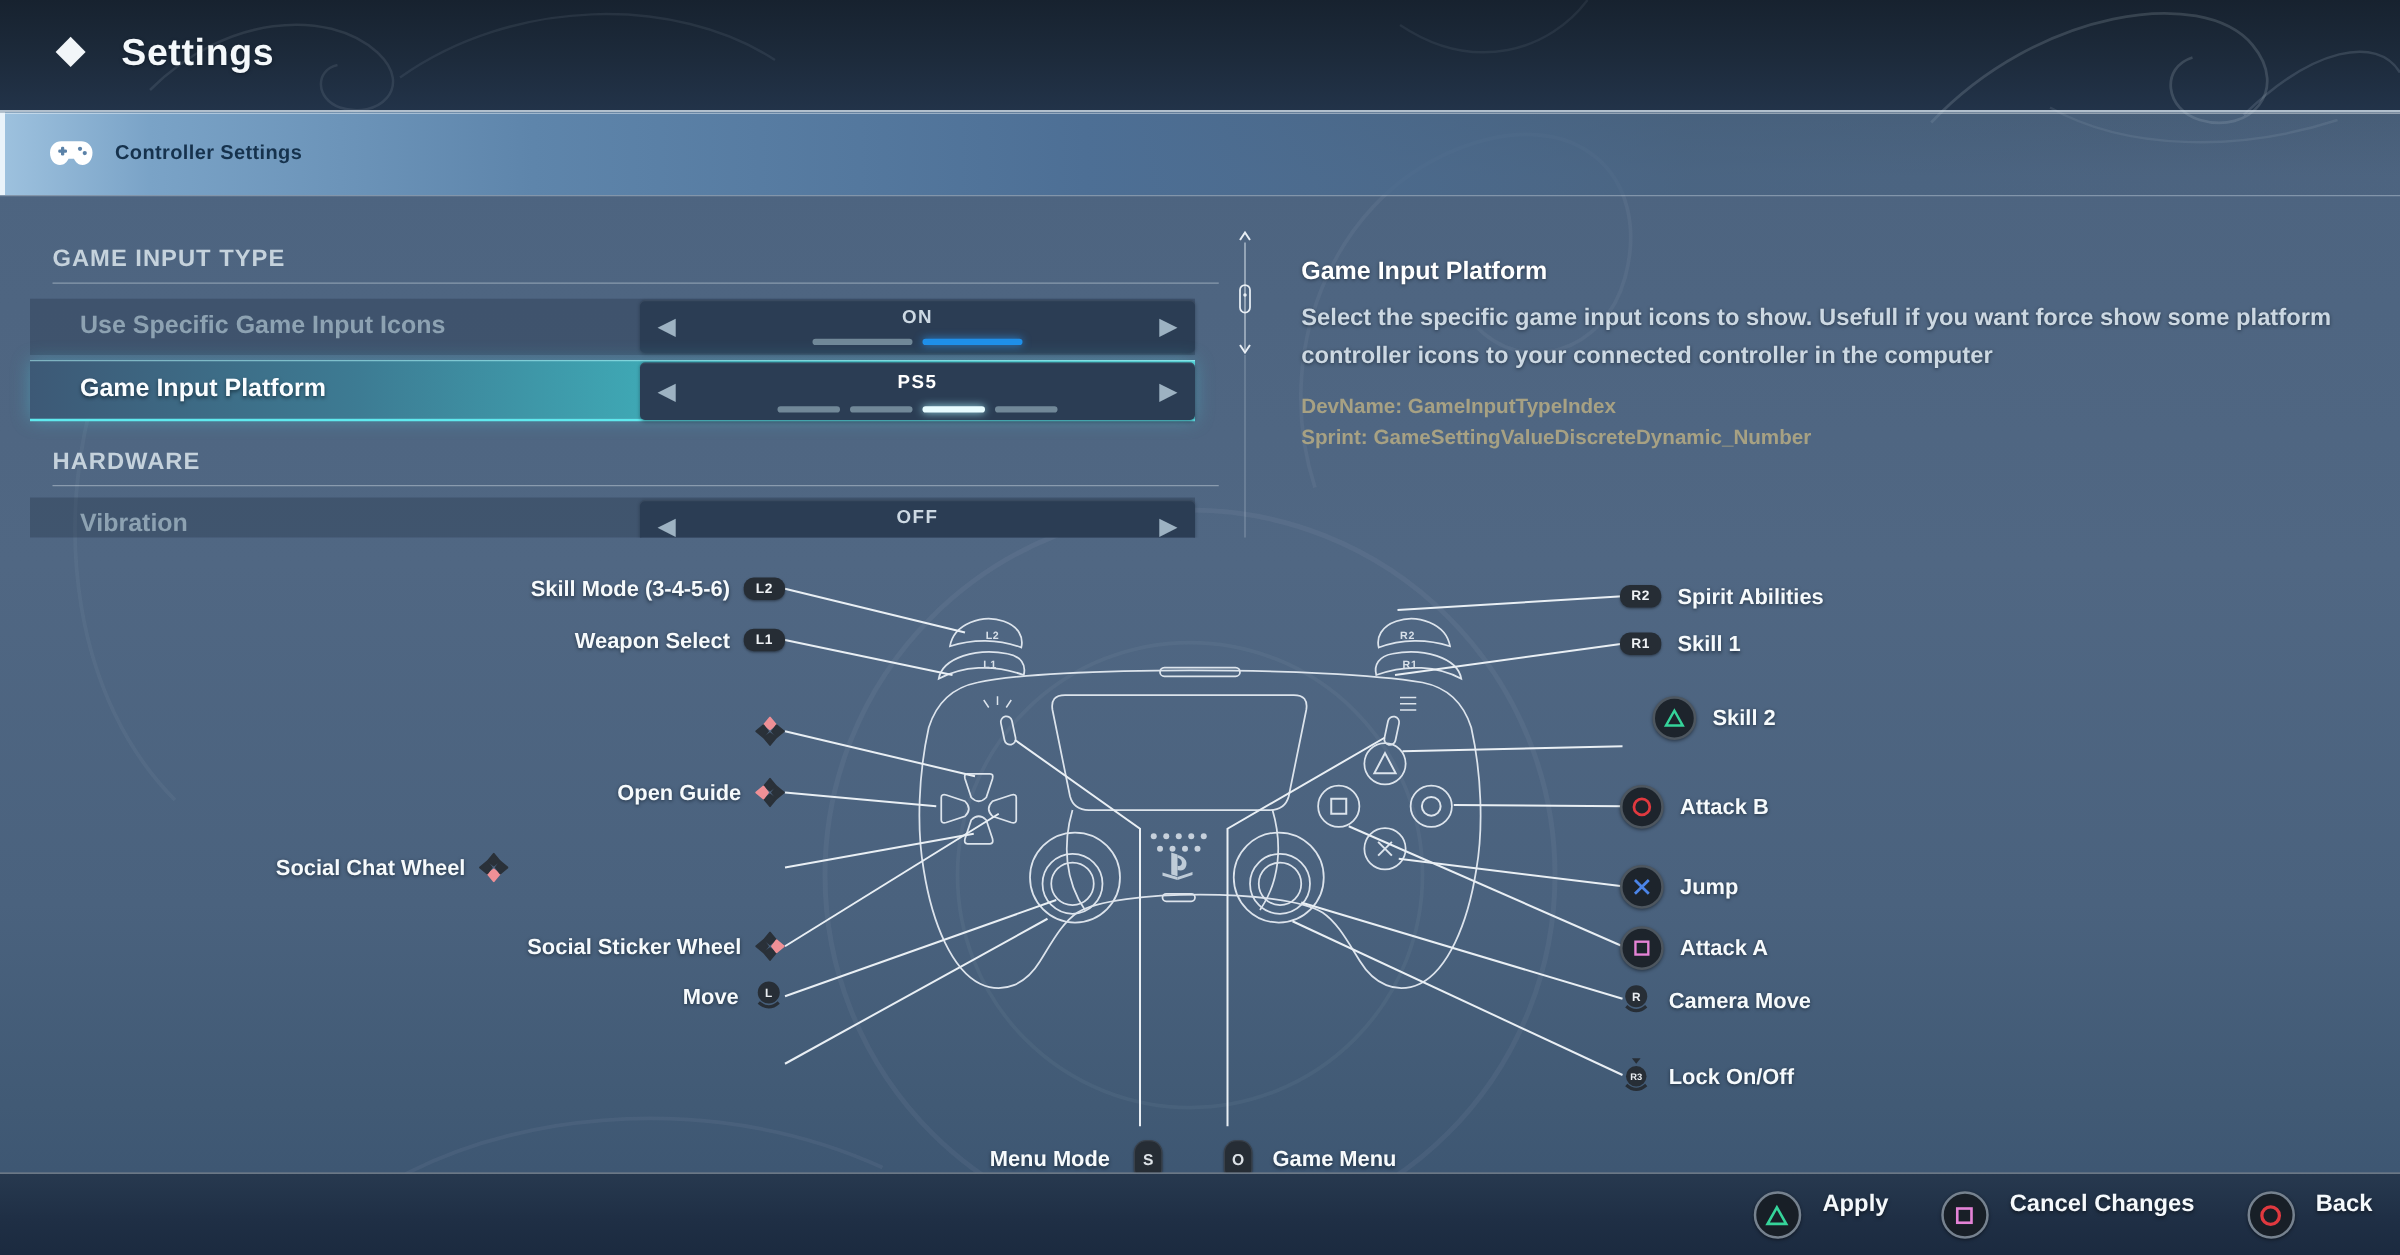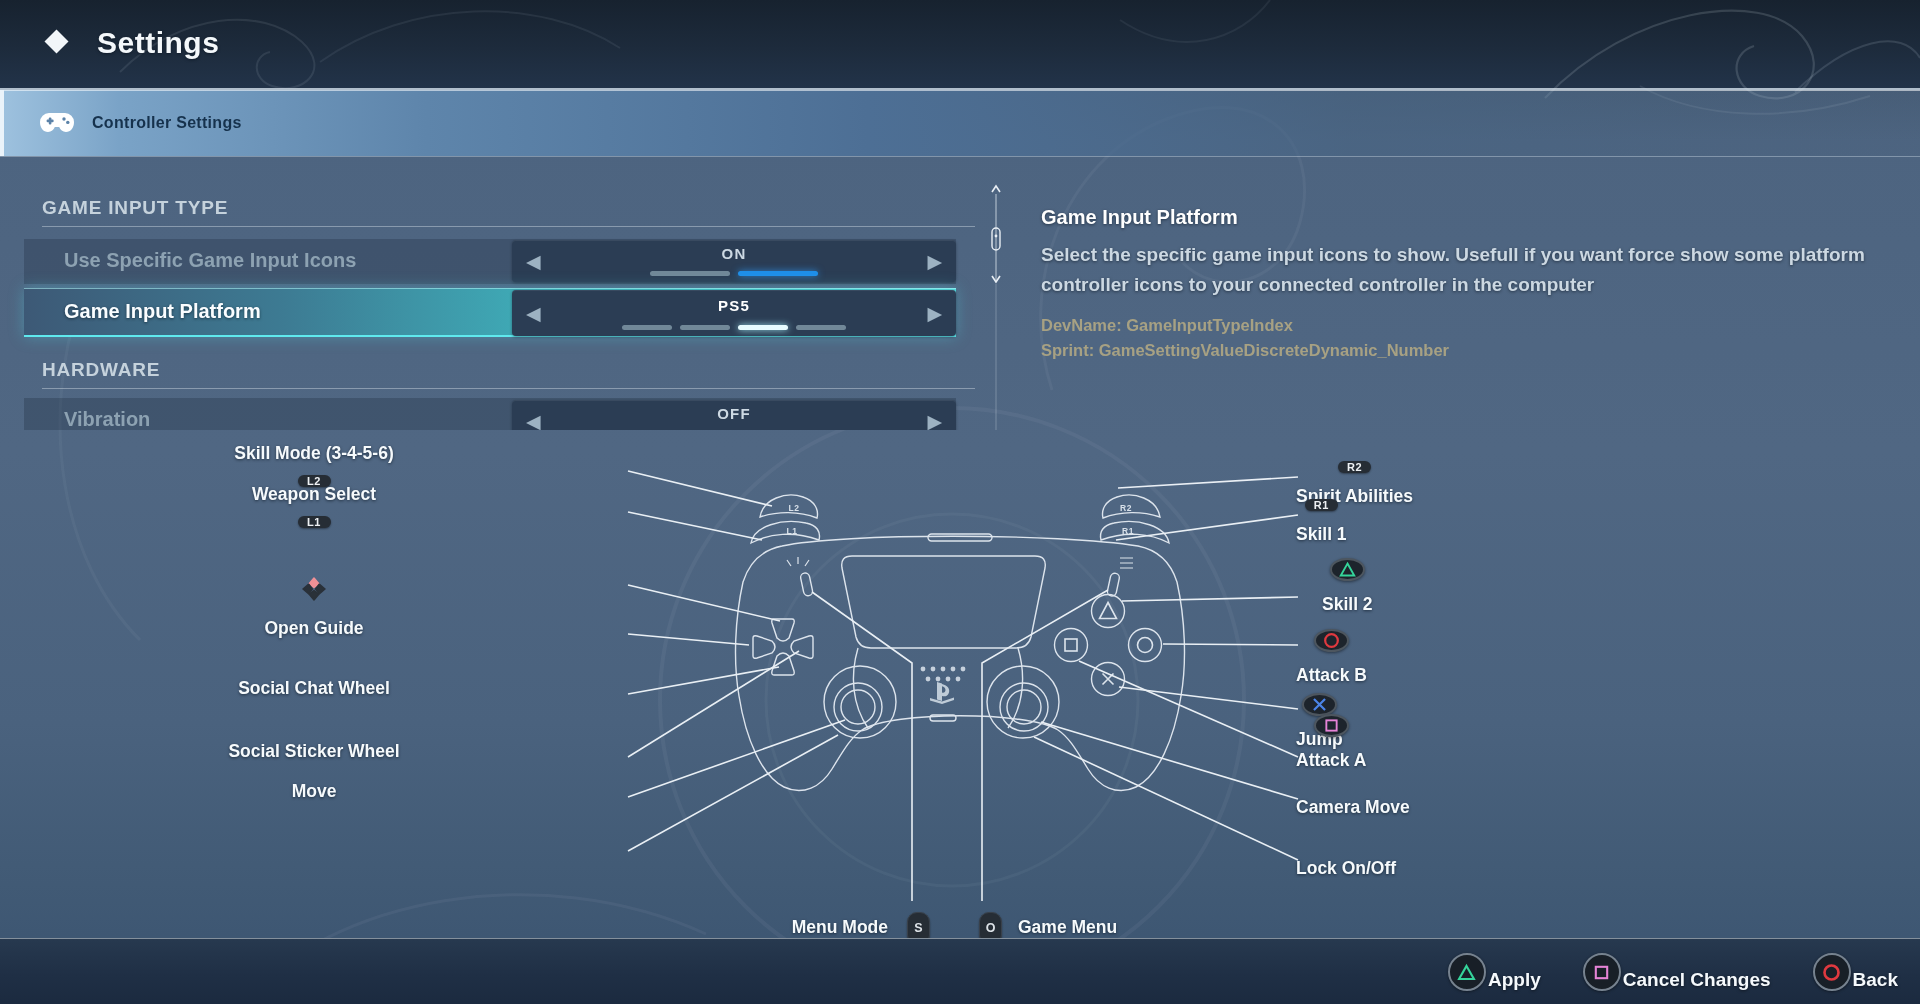--- a/index.html
+++ b/index.html
@@ -49,39 +49,39 @@
   .seg.blue{background:#1f8fe9;opacity:1;box-shadow:0 0 7px rgba(45,150,240,.8);}
   .seg.white{background:#e7fcff;opacity:1;box-shadow:0 0 7px rgba(170,245,255,.9);}
 
   
   .info{position:absolute;left:1041px;z-index:6;}
   .info-title{top:206px;font-size:20px;font-weight:bold;color:#ffffff;}
   .info-desc{top:240px;width:856px;font-size:19px;line-height:29.5px;font-weight:bold;color:#ccd8e2;}
   .info-dev{font-size:16.5px;font-weight:bold;color:#a7a183;}
 
   
-  .maprow{position:absolute;height:32px;display:flex;align-items:center;z-index:8;flex-direction:column;}
+  .maprow{position:absolute;height:32px;display:flex;align-items:center;z-index:8;}
   .maprow.l{left:0;width:628px;justify-content:flex-end;gap:11px;}
   .maprow.r{left:1296px;gap:13px;}
   .map-label{font-size:17.5px;font-weight:bold;color:#f6fafc;text-shadow:0 1px 3px rgba(5,15,25,.6);white-space:nowrap;}
   .badge{min-width:33px;height:18px;border-radius:8px;background:#262d35;color:#eef1f4;font-size:11px;font-weight:bold;
          display:flex;align-items:center;justify-content:center;letter-spacing:.5px;box-shadow:0 1px 2px rgba(0,0,0,.4);}
   .vbadge{width:21px;height:31px;border-radius:10px;background:#262d35;border:1.5px solid #39414b;color:#dde2e7;
           font-size:12.5px;font-weight:bold;display:flex;align-items:center;justify-content:center;box-shadow:0 1px 2px rgba(0,0,0,.4);}
   .psbtn{width:31px;height:31px;border-radius:50%;background:#1d242c;border:2px solid #4d565f;
          display:flex;align-items:center;justify-content:center;box-shadow:0 1px 3px rgba(0,0,0,.45);}
   .psbtn.big{width:34px;height:34px;border-color:#76828f;background:#181f27;}
   .bottom-label{position:absolute;top:912px;height:31px;line-height:31px;z-index:8;}
 
   
   .footer{position:absolute;left:0;top:938px;width:1920px;height:66px;z-index:9;
           background:linear-gradient(180deg,#27394f 0%,#1f2f45 55%,#1b2a3f 100%);
           border-top:1px solid rgba(238,245,250,.5);}
   .fbar{position:absolute;right:22px;top:14px;display:flex;align-items:center;gap:42px;}
-  .fbtn{display:flex;align-items:flex-end;gap:2px;cursor:pointer;}
+  .fbtn{display:flex;align-items:flex-start;gap:17px;cursor:pointer;}
   .fbtn-label{font-size:19px;font-weight:bold;color:#f5f9fc;text-shadow:0 1px 3px rgba(0,0,0,.5);}
 
   svg text{font-family:"Liberation Sans","DejaVu Sans",sans-serif;}
 </style>
 </head>
 <body>
 
 <div class="stage">
 
   <div class="header"></div>
@@ -338,21 +338,21 @@
     <span class="map-label">Attack B</span>
   </div>
   <div class="maprow r" style="top:693px;">
     <span class="psbtn">
       <svg width="19" height="19" viewBox="0 0 24 24">
           <path d="M5,5 L19,19 M19,5 L5,19" stroke="#4b84e8" stroke-width="2.8"></path>
         </svg>
     </span>
     <span class="map-label">Jump</span>
   </div>
-  <div class="maprow r" style="top:726px;justify-content:center;">
+  <div class="maprow r" style="top:742px;justify-content:center;">
     <span class="psbtn">
       <svg width="19" height="19" viewBox="0 0 24 24">
           <rect x="5.5" y="5.5" width="13" height="13" fill="none" stroke="#e583d6" stroke-width="2.4"></rect>
         </svg>
     </span>
     <span class="map-label">Attack A</span>
   </div>
   <div class="maprow r" style="top:784px;">
     <svg width="26" height="28" viewBox="0 0 26 28">
       <path d="M5,19 Q13,26 21,19" stroke="#272e36" stroke-width="2.6" fill="none"></path>

